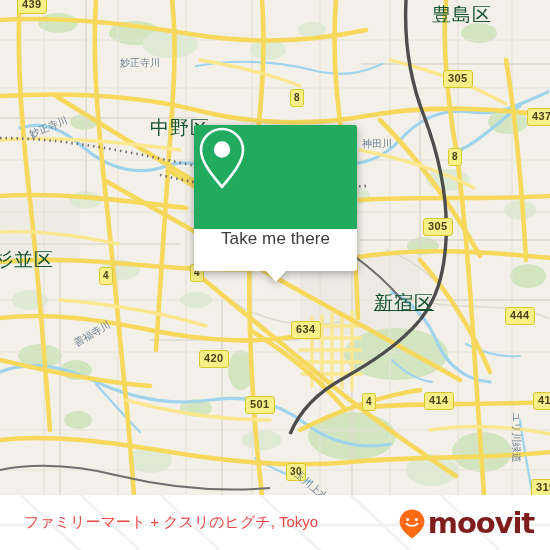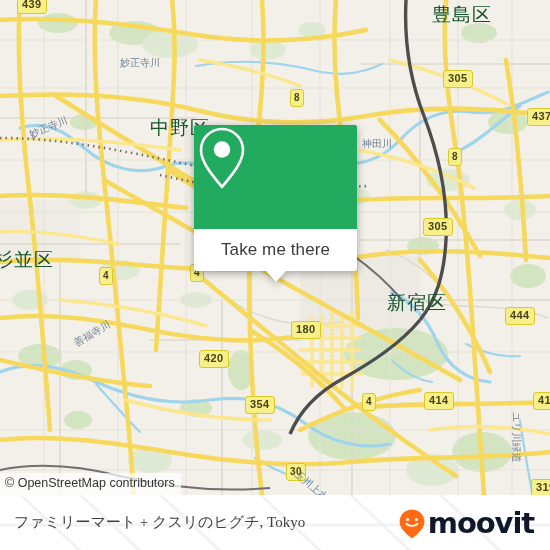--- a/index.html
+++ b/index.html
@@ -50,21 +50,21 @@
   .callout{
     position:absolute;left:194px;top:125px;width:163px;
     filter:drop-shadow(0 2px 4px rgba(0,0,0,.33));
   }
   .callout-head{
     background:#22ab5f;height:104px;border-radius:2px 2px 0 0;
     display:flex;align-items:center;justify-content:center;
   }
   .callout-body{
     background:#fff;height:42px;border-radius:0 0 3px 3px;
-    display:flex;align-items:center;justify-content:center;
+    display:flex;justify-content:center;
     position:relative;
   }
   .callout-label{
     color:#3c3c3c;font-size:17px;letter-spacing:.1px;
     font-family:"Liberation Sans",sans-serif;
   }
   .callout-tail{
     position:absolute;left:50%;margin-left:-10px;bottom:-11px;
     width:0;height:0;
     border-left:10px solid transparent;
@@ -77,29 +77,29 @@
     position:absolute;left:0;top:495px;width:550px;height:55px;
     background:#ffffff;overflow:hidden;
     display:flex;align-items:center;
   }
   .footer-ghost{
     position:absolute;left:0;top:0;width:550px;height:55px;
     opacity:.10;
   }
   .footer-title{
     position:relative;z-index:2;
-    margin-left:14px;color:#404040;font-size:15px;
-    font-family:Liberation Serif, serif;white-space:nowrap;
+    margin-left:24px;color:#ef4444;font-size:15px;
+    font-family:Liberation Sans, sans-serif;white-space:nowrap;
   }
   .brand{
     position:absolute;right:16px;top:50%;margin-top:-14px;
     z-index:2;display:flex;align-items:center;gap:3px;
   }
   .brand-word{
-    color:#0f172a;font-size:29px;font-weight:bold;letter-spacing:-1.1px;
+    color:#7f1d1d;font-size:29px;font-weight:bold;letter-spacing:-1.1px;
     font-family:"DejaVu Sans",sans-serif;line-height:29px;
   }
 </style>
 </head>
 <body>
 
 <div id="app">
 
   <div class="map">
 
@@ -280,42 +280,41 @@
         <div class="shield small" style="left: 286px; top: 463px;">30</div>
         <div class="shield" style="left: 443px; top: 70px;">305</div>
         <div class="shield" style="left: 527px; top: 108px;">437</div>
         <div class="shield small" style="left: 290px; top: 89px;">8</div>
         <div class="shield small" style="left: 448px; top: 148px;">8</div>
         <div class="shield" style="left: 423px; top: 218px;">305</div>
         <div class="shield small" style="left: 99px; top: 267px;">4</div>
         <div class="shield small" style="left: 190px; top: 264px;">4</div>
         <div class="shield" style="left: 505px; top: 307px;">444</div>
         <div class="shield" style="left: 199px; top: 314px; margin-top: 36px;">420</div>
-        <div class="shield" style="left: 291px; top: 321px;">180</div>
-        <div class="shield" style="left: 245px; top: 396px;">354</div>
+        <div class="shield" style="left: 291px; top: 321px;">634</div>
+        <div class="shield" style="left: 245px; top: 396px;">501</div>
         <div class="shield small" style="left: 362px; top: 393px;">4</div>
         <div class="shield" style="left: 424px; top: 392px;">414</div>
         <div class="shield" style="left: 533px; top: 392px;">414</div>
         <div class="shield" style="left: 531px; top: 479px;">319</div>
       </div>
 
     <div id="place-layer">
         <div class="place ward" style="left: 432px; top: 2px;">豊島区</div>
         <div class="place ward" style="left: 150px; top: 115px;">中野区</div>
         <div class="place ward" style="left: -6px; top: 247px;">杉並区</div>
-        <div class="place ward" style="left: 387px; top: 290px;">新宿区</div>
+        <div class="place ward" style="left: 374px; top: 290px; text-decoration: underline;">新宿区</div>
         <div class="place river" style="left: 120px; top: 56px;">妙正寺川</div>
         <div class="place river" style="left: 30px; top: 128px; transform: rotate(-22deg); transform-origin: left center;">妙正寺川</div>
         <div class="place river" style="left: 362px; top: 137px; text-align: right;">神田川</div>
         <div class="place river" style="left: 75px; top: 337px; transform: rotate(-30deg); transform-origin: left center;">善福寺川</div>
         <div class="place river" style="left: 516px; top: 405px; transform: rotate(90deg); transform-origin: left center;">ユリ川緑道</div>
         <div class="place river" style="left: 296px; top: 466px; transform: rotate(40deg); transform-origin: left center;">玉川上水</div>
       </div>
 
-    <div class="attrib">© OpenStreetMap contributors</div>
 
     <div class="callout">
       <div class="callout-head">
         <svg width="56" height="66" viewBox="0 0 56 66">
           <path d="M28 4 C16.4 4 7 13.4 7 25 C7 38 20 52 28 62 C36 52 49 38 49 25 C49 13.4 39.6 4 28 4 Z" fill="none" stroke="#ffffff" stroke-width="2.6" stroke-linejoin="round"></path>
           <circle cx="28" cy="24.5" r="8.2" fill="#ffffff"></circle>
         </svg>
       </div>
       <div class="callout-body">
         <span class="callout-label">Take me there</span>

